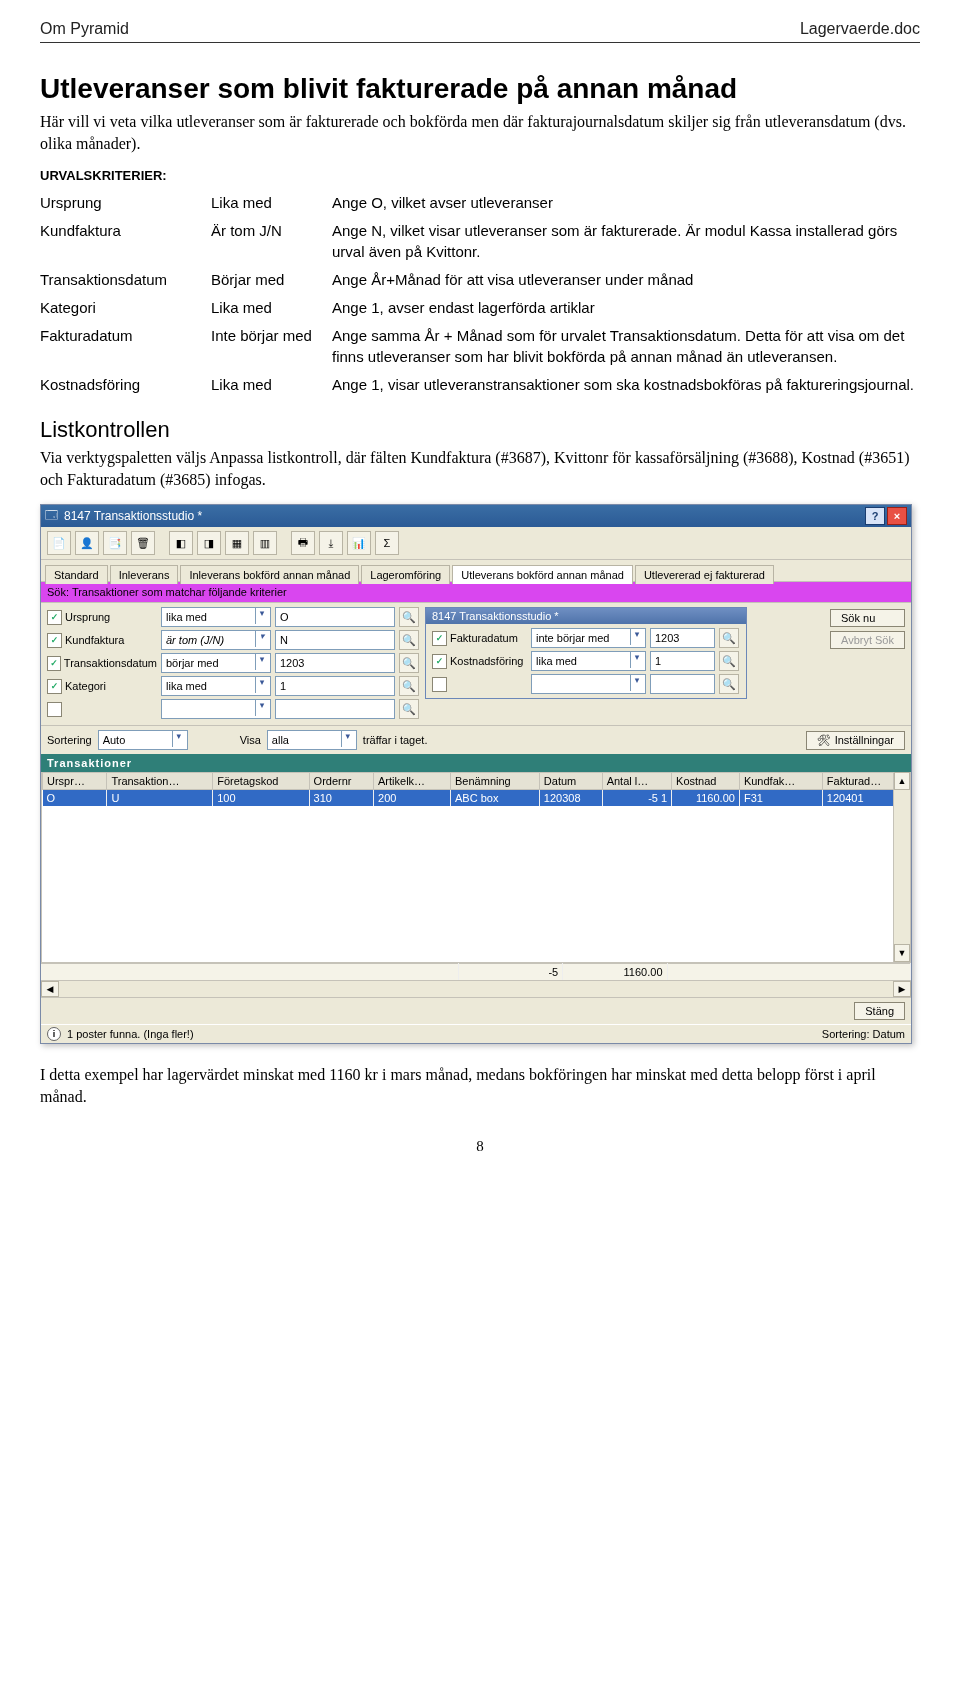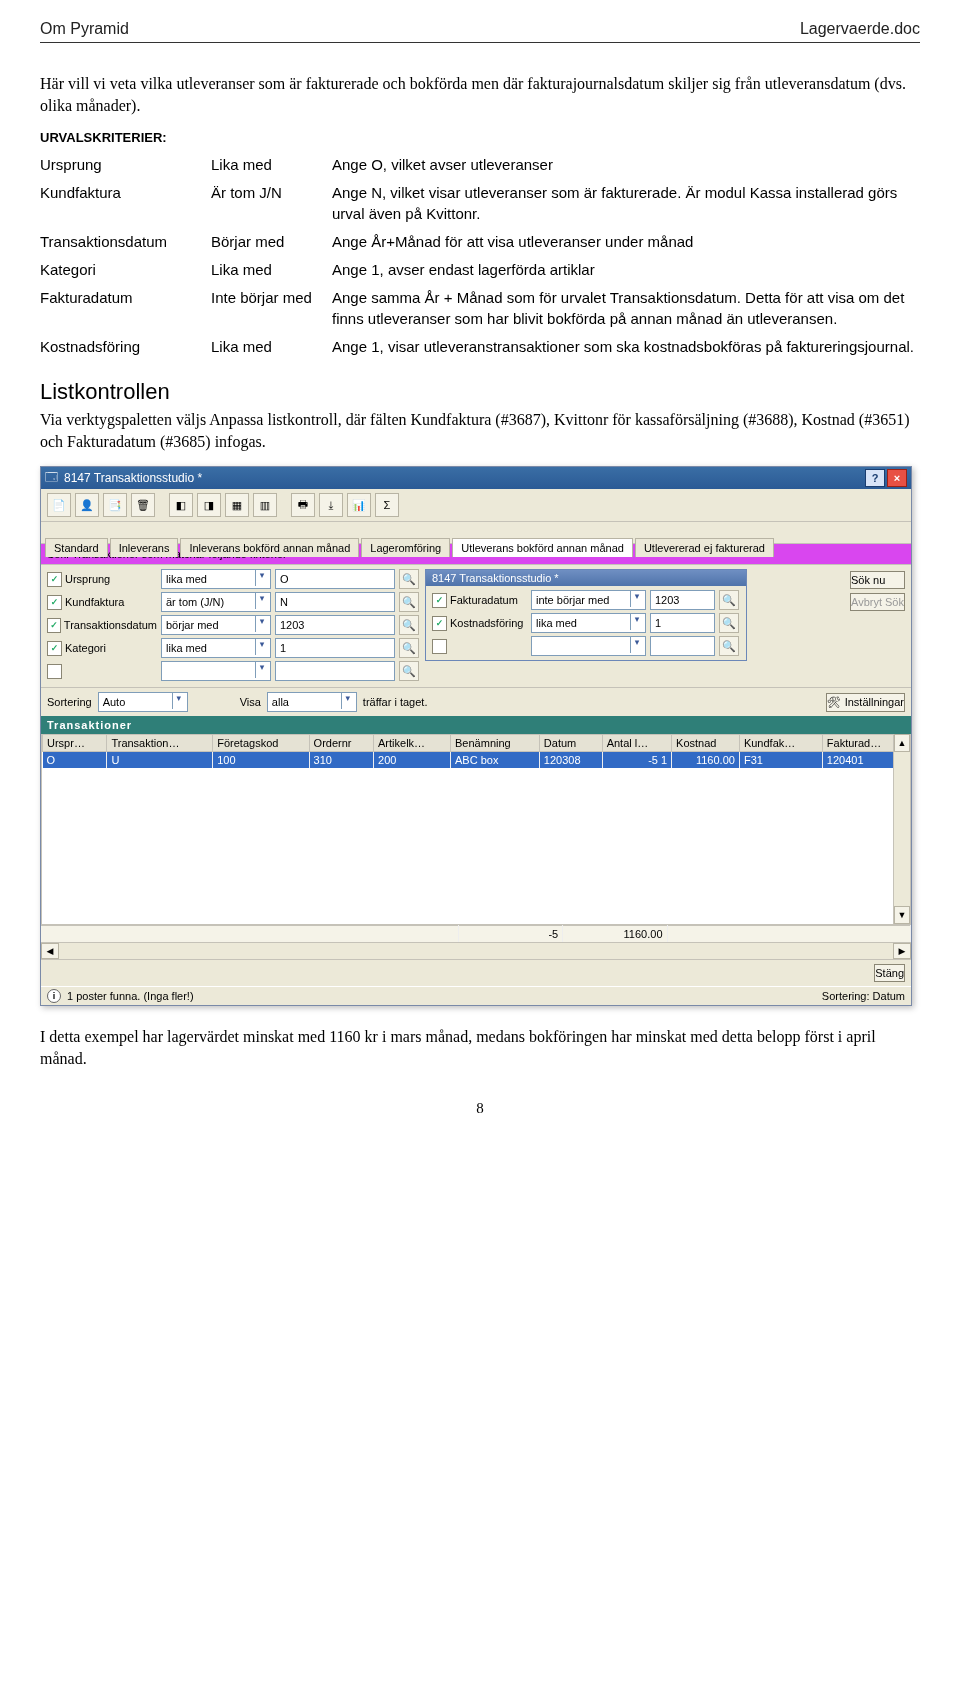--- a/index.html
+++ b/index.html
@@ -98,36 +98,36 @@
     color:#1a3d70; font-weight:bold; font-size:11px;
   }
   .titlebar .winbtn.close { background:#e85044; color:#fff; border-color:#9a2015; }
   .menubar { background:#ece9d8; padding: 3px 6px; border-bottom:1px solid #c5c2b8; }
   .menubar span { margin-right: 12px; }
   .menubar span u { text-decoration: underline; }
   .toolbar { background:#ece9d8; padding:4px 6px; border-bottom:1px solid #c5c2b8; display:flex; gap:4px;}
   .tbtn { width:22px; height:22px; border:1px solid #b8b4a4; background:#f5f3e8; display:flex;align-items:center;justify-content:center; font-size:11px;}
   .tsep { width:6px; }
   .tabs { background:#ece9d8; padding:2px 4px 0 4px; display:flex; gap:0; border-bottom:1px solid #c5c2b8;}
-  .tab { padding:3px 8px; border:1px solid #b8b4a4; border-bottom:none; background:#ece9d8; margin-right:2px; position:relative; top:14px;}
+  .tab { padding:3px 8px; border:1px solid #b8b4a4; border-bottom:none; background:#ece9d8; margin-right:2px; position:relative; top:3px;}
   .tab.active { background:#fff; }
   .sokbar { padding:4px 6px; background:#d946ef; border-bottom:1px solid #c5c2b8;}
   .filters { display:flex; gap:6px; padding:4px 6px 6px 6px; background:#ece9d8; align-items:flex-start;}
   .filters .col { display:flex; flex-direction:column; gap:3px; }
   .filterrow { display:flex; align-items:center; gap:4px; height:20px;}
   .fldlabel { width:110px; display:flex; align-items:center; gap:3px;}
   .ficon { width:13px; height:13px; border:1px solid #8a8674; background:#fff; display:inline-flex;align-items:center;justify-content:center; font-size:9px; color:#2a6; font-weight:bold;}
   .combo { border:1px solid #7f9db9; background:#fff; height:18px; display:flex; align-items:center; padding:0 14px 0 4px; position:relative; min-width:70px;}
   .combo::after { content:"▾"; position:absolute; right:2px; top:0; width:12px; height:16px; font-size:9px; text-align:center; border-left:1px solid #7f9db9; color:#3b5998;}
   .tinput { border:1px solid #7f9db9; background:#fff; height:18px; padding:0 4px; min-width:50px; display:flex;align-items:center;}
   .magbtn { width:18px; height:18px; border:1px solid #b8b4a4; background:#f5f3e8; display:flex;align-items:center;justify-content:center; color:#2862a8;}
   .innerdlg { border:1px solid #6b87b8; background:#ece9d8; padding:0; width:320px;}
   .innerdlg .innerttl{ background: linear-gradient(#6f8fc2,#4f73aa); color:#fff; padding:2px 6px; font-size:11px;}
   .innerdlg .body { padding:4px 6px; display:flex; flex-direction:column; gap:3px;}
-  .btn { border:1px solid #8a8674; background:#f5f3e8; padding:2px 0; display:inline-flex; align-items:center; gap:4px;margin-left:42px;}
+  .btn { border:1px solid #8a8674; background:#f5f3e8; padding:2px 10px; display:inline-flex; align-items:center; gap:4px;margin-left:42px;}
   .btn.disabled{ color:#999;}
   .rightbtns{ display:flex; flex-direction:column; gap:4px; margin-left:auto; padding-top:2px;}
   .chkrow { display:flex; align-items:center; gap:4px; padding:2px 0 4px 226px;}
   .chkrow input{ margin:0;}
   .sortrow{ display:flex; align-items:center; gap:6px; padding:4px 6px; border-top:1px solid #c5c2b8; background:#ece9d8;}
   .gridhdr { background:#2f7f78; color:#fff; padding:3px 6px; font-weight:bold; letter-spacing:1px;}
   table.grid { width:100%; border-collapse:collapse; background:#fff; font-size:11px;}
   table.grid th { background:#e5e2d4; border:1px solid #c5c2b8; padding:2px 4px; text-align:left; font-weight:normal;}
   table.grid td { border-right:1px solid #eee; padding:2px 4px; }
   table.grid tr.selrow td { background:#316ac5; color:#fff; }
@@ -147,20 +147,21 @@
 </head>
 <body>
 
 <div class="page">
   <div class="hdr">
     <span>Om Pyramid</span>
     <span>Lagervaerde.doc</span>
   </div>
   <div class="hdr-sep"></div>
 
+  <h1 class="section-title">Utleveranser som blivit fakturerade på annan månad</h1>
   <p class="para">Här vill vi veta vilka utleveranser som är fakturerade och bokförda men där fakturajournalsdatum skiljer sig från utleveransdatum (dvs. olika månader).</p>
 
   <div class="crit-label">URVALSKRITERIER:</div>
   <table class="crit">
     <tbody>
       <tr>
           <td class="c1">Ursprung</td>
           <td class="c2">Lika med</td>
           <td class="c3">Ange O, vilket avser utleveranser</td>
         </tr>
@@ -240,21 +241,21 @@
             </span>
           <span class="combo" style="width:90px;">lika med</span>
           <span class="tinput" style="width:110px;">O</span>
           <span class="magbtn">🔍</span>
         </div>
         <div class="filterrow">
           <span class="fldlabel">
               <span class="ficon">✓</span>
               <span>Kundfaktura</span>
             </span>
-          <span class="combo" style="width:90px;">är tom (J/N)</span>
+          <span class="combo" style="width:90px;font-style:italic;">är tom (J/N)</span>
           <span class="tinput" style="width:110px;">N</span>
           <span class="magbtn">🔍</span>
         </div>
         <div class="filterrow">
           <span class="fldlabel">
               <span class="ficon">✓</span>
               <span>Transaktionsdatum</span>
             </span>
           <span class="combo" style="width:90px;">börjar med</span>
           <span class="tinput" style="width:110px;">1203</span>

